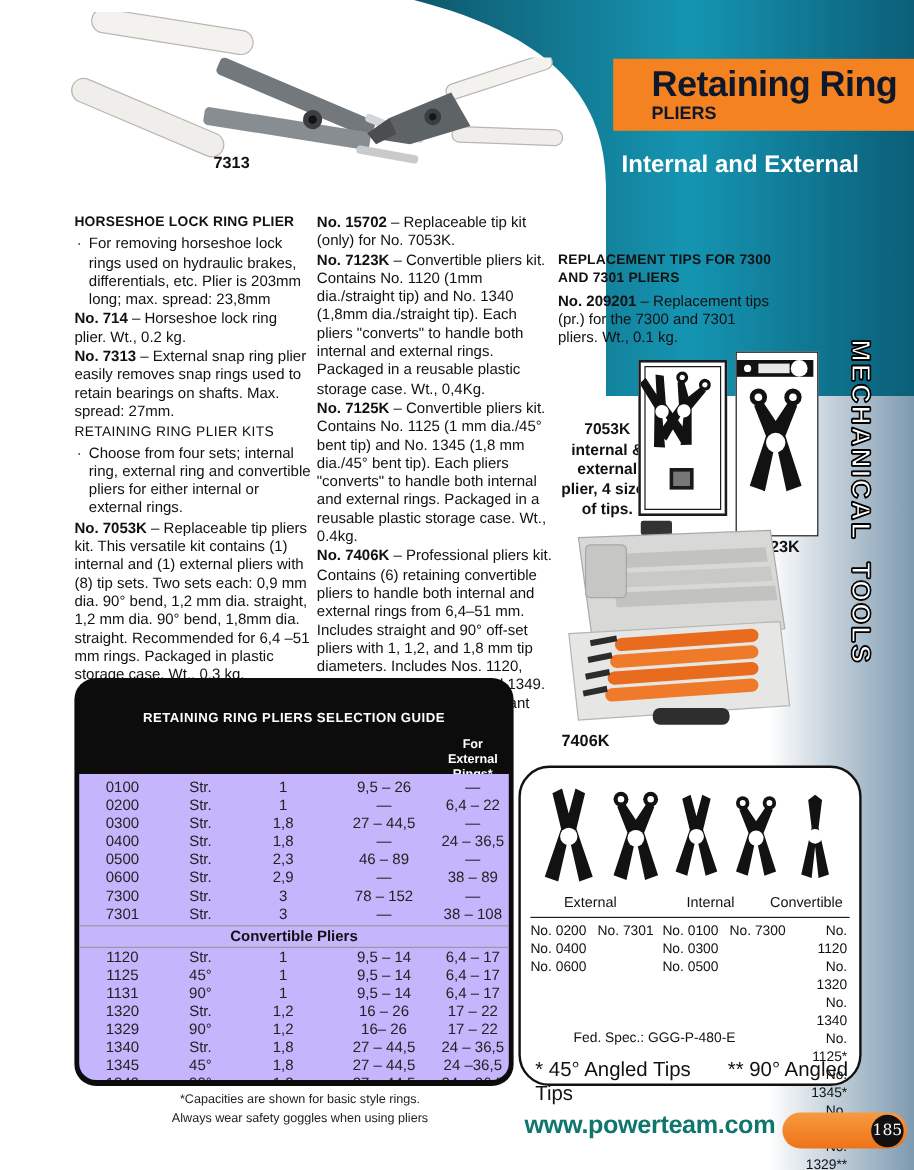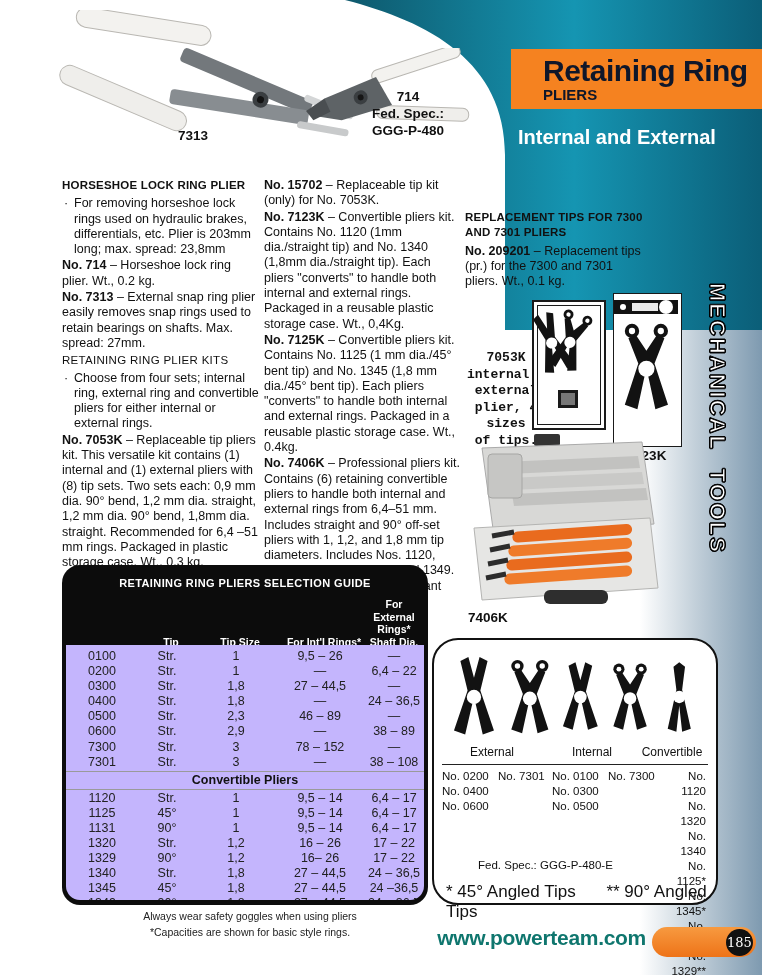--- a/index.html
+++ b/index.html
@@ -33,31 +33,31 @@
   .col3{left:465px;top:210px;width:180px;}
   .para{font-size:12.5px;line-height:15.3px;margin:0 0 1px 0;}
   .para b{font-weight:700;}
   .heading{font-weight:700;font-size:11.5px;letter-spacing:0.2px;margin:0 0 3px 0;}
   .subheading{font-size:11.5px;letter-spacing:0.3px;margin:2px 0;}
   .bullet{padding-left:12px;position:relative;}
   .bul{position:absolute;left:2px;}
 
   
   .caption-7053k{position:absolute;left:452px;top:350px;width:108px;text-align:center;
-    font-weight:700;font-size:13px;line-height:16.5px;font-family:Liberation Mono, monospace;}
+    font-weight:700;font-size:13px;line-height:16.5px;}
   .kit-label{position:absolute;font-weight:700;font-size:13.5px;}
   .box7053k{position:absolute;left:532px;top:300px;width:70px;height:126px;
     border:2px solid #1a1a1a;background:#fff;box-shadow:inset 0 0 0 3px #fff,inset 0 0 0 4px #1a1a1a;}
   .pkg7123k{position:absolute;left:613px;top:293px;width:67px;height:152px;
     border:1.5px solid #1a1a1a;background:#fff;}
 
   
   .sel-table{position:absolute;left:62px;top:565px;width:366px;height:340px;
     background:#0c0c0c;border-radius:18px;}
-  .sel-title{padding-top:12px;text-align:center;color:#fff;font-size:11px;font-weight:700;letter-spacing:0.4px;}
+  .sel-title{padding-top:28px;text-align:center;color:#fff;font-size:11px;font-weight:700;letter-spacing:0.4px;}
   .sel-head{display:grid;grid-template-columns:72px 58px 80px 88px 1fr;
     padding:9px 8px 5px 8px;color:#fff;font-size:10.5px;font-weight:700;
     text-align:center;align-items:end;line-height:12.5px;}
   .sel-body{position:absolute;left:4px;right:4px;top:80px;bottom:5px;
     background:#c4b5fd;border-radius:0 0 14px 14px;padding-top:4px;overflow:hidden;}
   .tg-row{display:grid;grid-template-columns:72px 58px 80px 88px 1fr;
     text-align:center;font-size:12.5px;line-height:15.1px;color:#222;}
   .tg-section{text-align:center;font-weight:700;font-size:12.5px;line-height:17px;
     border-top:1px solid #9a9a9a;border-bottom:1px solid #9a9a9a;margin:1px 0;}
 
@@ -150,25 +150,20 @@
   <svg class="abs" style="left:295px;top:48px;" width="180" height="100">
     <g transform="rotate(-8 90 50)">
       <rect x="80" y="22" width="92" height="13" rx="6" fill="#f3f2ef" stroke="#b9b7b2" transform="rotate(-10 80 28)"></rect>
       <rect x="80" y="56" width="92" height="13" rx="6" fill="#efeeeb" stroke="#b9b7b2" transform="rotate(10 80 62)"></rect>
       <path d="M30,42 L84,28 L96,58 L44,66 L18,58 Z" fill="#5e6366"></path>
       <path d="M30,42 L10,52 L16,62 L34,56 Z" fill="#4a4e51"></path>
       <circle cx="66" cy="46" r="7" fill="#3a3e41"></circle>
         <circle cx="66" cy="46" r="3" fill="#161616"></circle>
     </g>
   </svg>
-  <div class="photo-label label-714" style="left:366px;top:88px;">
-    <div>714</div>
-    <div>Fed. Spec.:</div>
-    <div>GGG-P-480</div>
-  </div>
 
   <div class="txtcol col1">
       <p class="para heading">HORSESHOE LOCK RING PLIER</p>
       <p class="para bullet"><span class="bul">·</span>For removing horseshoe lock rings used on hydraulic brakes, differentials, etc. Plier is 203mm long; max. spread: 23,8mm</p>
       <p class="para para"><b>No. 714</b> – Horseshoe lock ring plier. Wt., 0.2 kg.</p>
       <p class="para para"><b>No. 7313</b> – External snap ring plier easily removes snap rings used to retain bearings on shafts. Max. spread: 27mm.</p>
       <p class="para subheading">RETAINING RING PLIER KITS</p>
       <p class="para bullet"><span class="bul">·</span>Choose from four sets; internal ring, external ring and convertible pliers for either internal or external rings.</p>
       <p class="para para"><b>No. 7053K</b> – Replaceable tip pliers kit. This versatile kit contains (1) internal and (1) external pliers with (8) tip sets. Two sets each: 0,9 mm dia. 90° bend, 1,2 mm dia. straight, 1,2 mm dia. 90° bend, 1,8mm dia. straight. Recommended for 6,4 –51 mm rings. Packaged in plastic storage case. Wt., 0.3 kg.</p>
     </div>
@@ -422,21 +417,21 @@
         </div>
     </div>
     <div class="fedspec">Fed. Spec.: GGG-P-480-E</div>
     <div class="notes">
       <span>* 45° Angled Tips</span>
       <span>** 90° Angled Tips</span>
     </div>
   </div>
 
   <div class="safety">
+    <div>*Capacities are shown for basic style rings.</div>
     <div>Always wear safety goggles when using pliers</div>
-    <div>*Capacities are shown for basic style rings.</div>
   </div>
   <div class="website">www.powerteam.com</div>
   <div class="badge-pill">
     <div class="badge-circle">185</div>
   </div>
 
 </div>
 
 </body></html>

